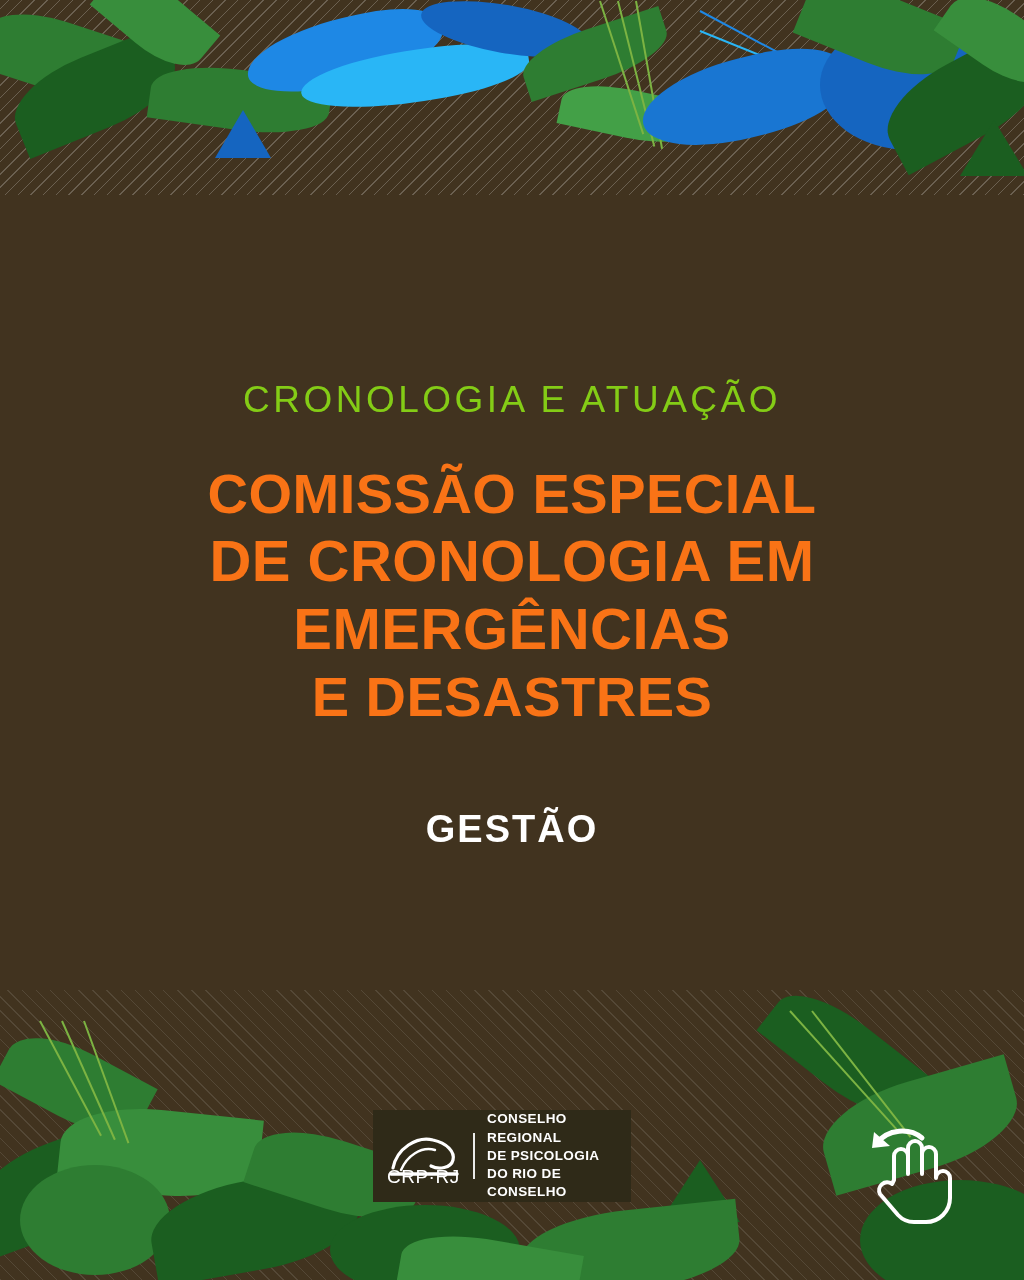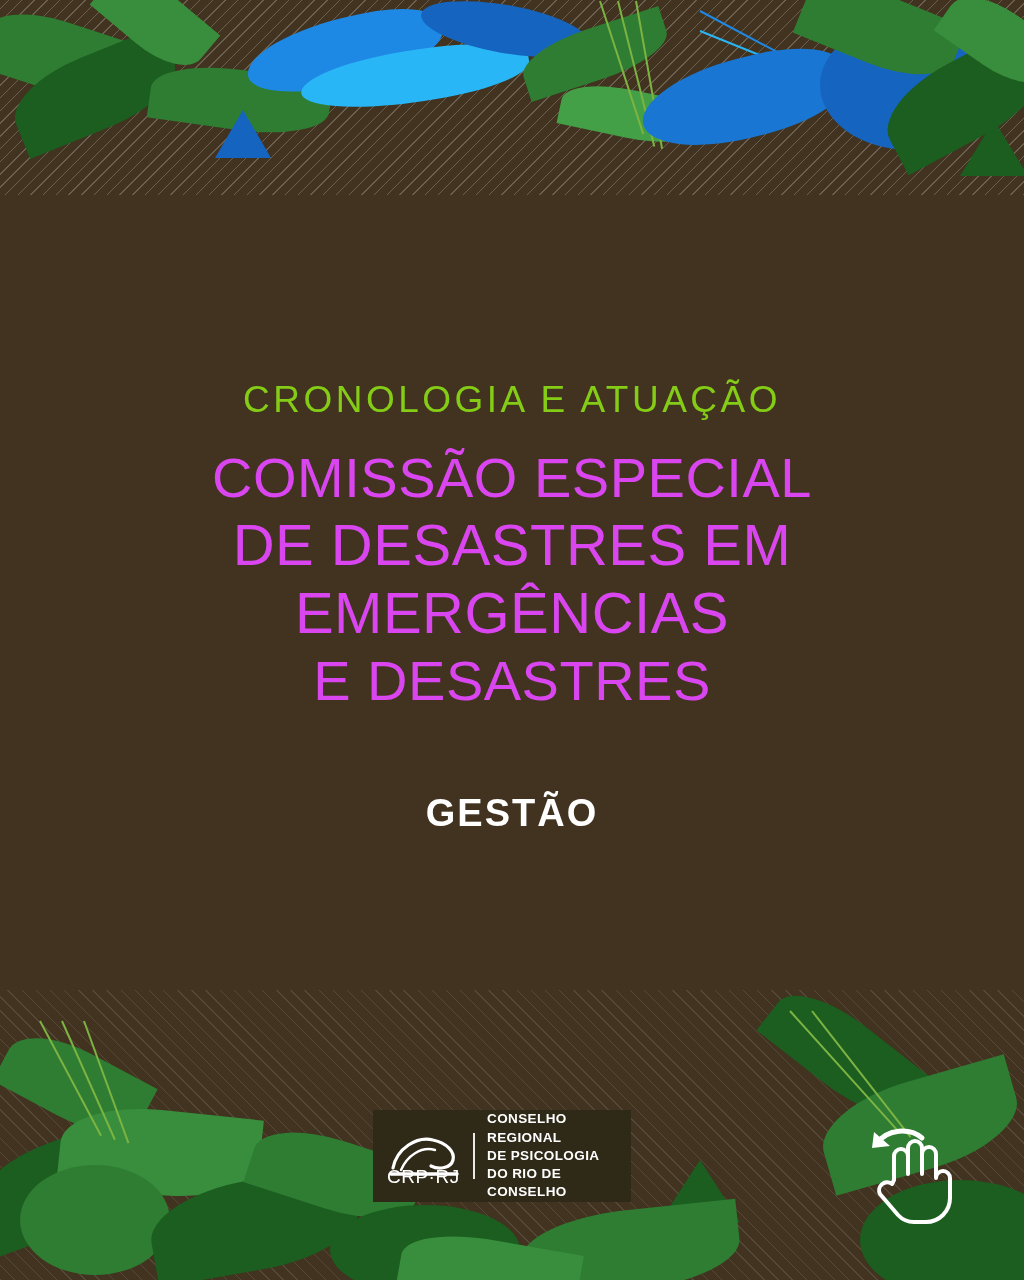--- a/index.html
+++ b/index.html
@@ -61,24 +61,24 @@
     padding:0 40px;
   }
   .kicker {
     color:#84cc16;
     font-size:37px;
     letter-spacing:3.5px;
     font-weight:400;
     line-height:1.1;
   }
   .headline {
-    margin-top:24px;
-    color:#d946ef;
+    margin-top:40px;
+    color:#f97316;
     font-size:56px;
-    font-weight:normal;
+    font-weight:bold;
     line-height:1.18;
     letter-spacing:0.5px;
   }
   .headline .line2 { font-size:58px; }
   .gestao {
     margin-top:72px;
     color:#ffffff;
     font-weight:bold;
     font-size:38px;
     letter-spacing:2px;
@@ -153,21 +153,21 @@
     <div class="leaf" style="left:800px; top:-5px; width:160px; height:70px; background:#2e7d32; transform:rotate(22deg);"></div>
     <div class="leaf" style="left:880px; top:60px; width:170px; height:80px; background:#1b5e20; transform:rotate(-28deg);"></div>
     <div class="leaf" style="left:940px; top:10px; width:120px; height:60px; background:#388e3c; transform:rotate(35deg);"></div>
     <div class="tri" style="left:960px; top:120px; border-left:34px solid transparent; border-right:34px solid transparent; border-bottom:56px solid #1b5e20;"></div>
   </div>
 
   <div class="content">
     <div class="kicker">CRONOLOGIA E ATUAÇÃO</div>
     <div class="headline">
       <div>COMISSÃO ESPECIAL</div>
-      <div class="line2">DE DESASTRES EM EMERGÊNCIAS</div>
+      <div class="line2">DE CRONOLOGIA EM EMERGÊNCIAS</div>
       <div>E DESASTRES</div>
     </div>
     <div class="gestao">
       <div>GESTÃO</div>
     </div>
   </div>
 
   <div class="band band-bottom">
     <div class="hatch hatch-bottom"></div>
 

